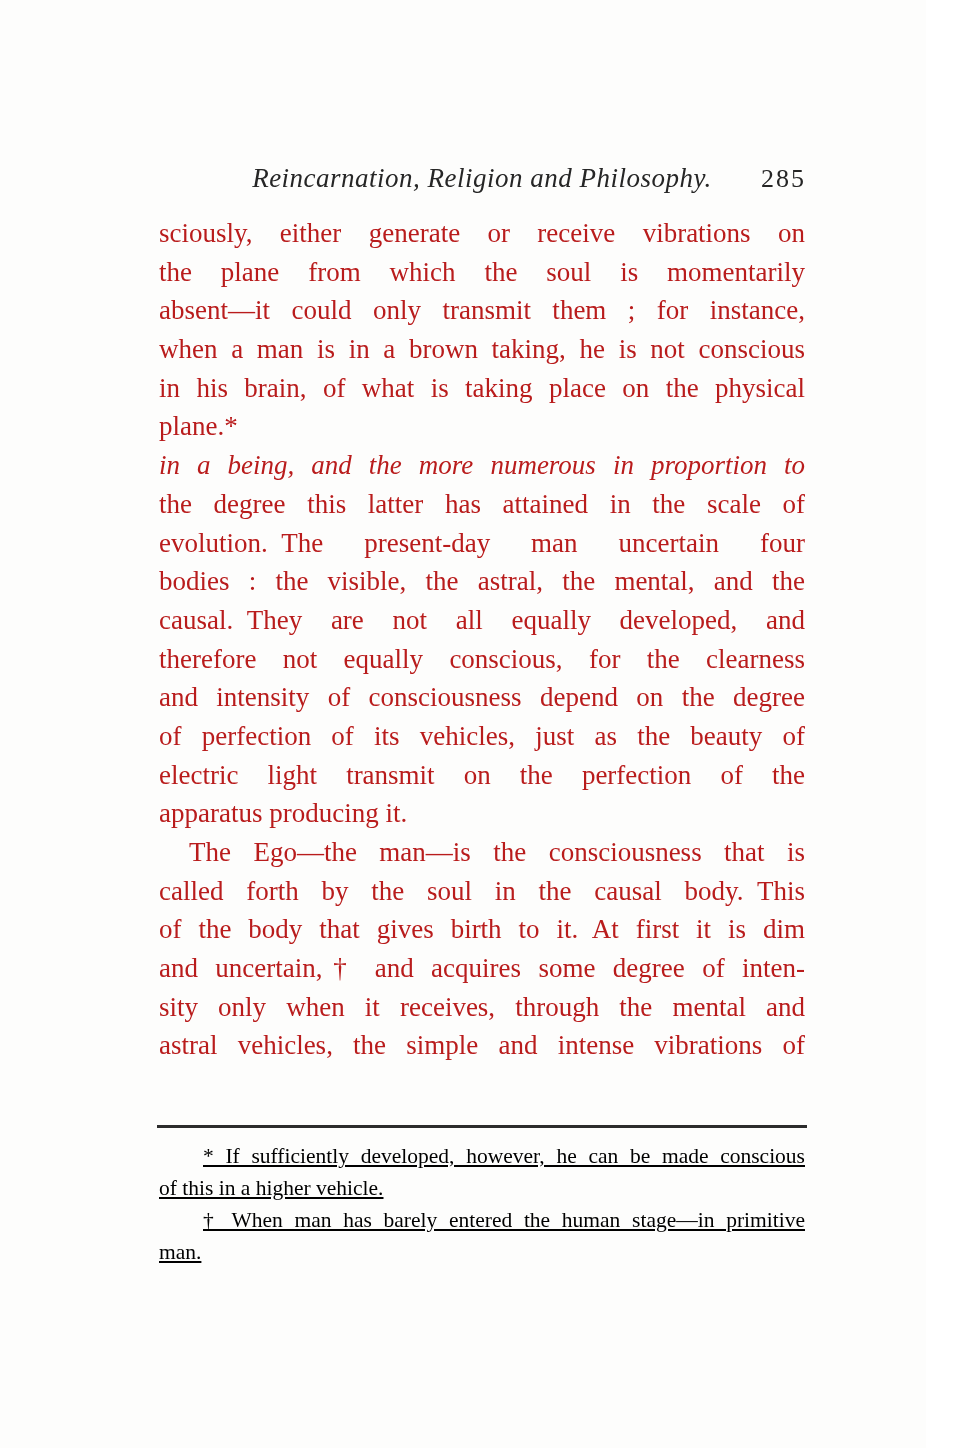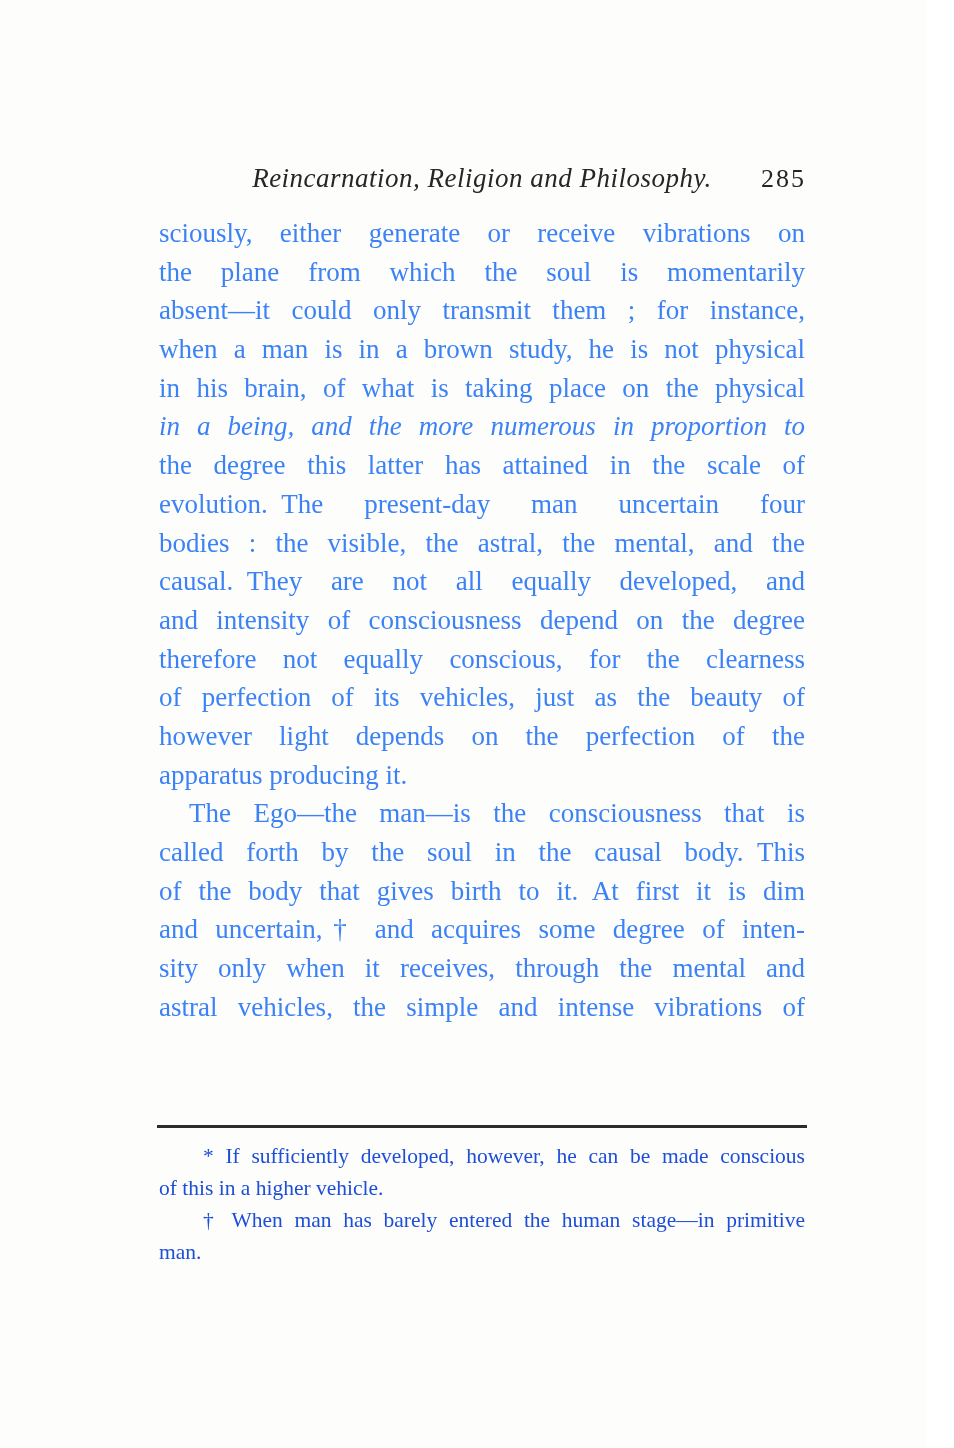--- a/index.html
+++ b/index.html
@@ -53,21 +53,21 @@
     width: 646px;
   }
   .paragraph { margin: 0; padding: 0; }
   .line {
     font-size: 27px;
     line-height: 38.7px;
     height: 38.7px;
     white-space: nowrap;
     text-align: justify;
     text-align-last: justify;
-    color: #3b82f6;
+    color: #b91c1c;
   }
   .line.last {
     text-align: left;
     text-align-last: left;
   }
   .line.indent { text-indent: 30px; }
   .line.italic { font-style: italic; }
   
   .footnote-rule {
     position: absolute;
@@ -83,21 +83,22 @@
     top: 1140px;
     width: 646px;
   }
   .fn-line {
     font-size: 21.5px;
     line-height: 32px;
     height: 32px;
     white-space: nowrap;
     text-align: justify;
     text-align-last: justify;
-    color: #1d4ed8;
+    color: #000000;
+    text-decoration: underline;
   }
   .fn-line.last {
     text-align: center;
     text-align-last: left;
   }
   .fn-line.indent { text-indent: 44px; }
 </style>
 </head>
 <body>
 
@@ -106,33 +107,34 @@
   <div class="header">
     <span class="header-title">Reincarnation, Religion and Philosophy.</span>
     <span class="page-number">285</span>
   </div>
 
   <div class="body-text" id="body-text">
       <div class="paragraph">
         <div class="line">sciously, either generate or receive vibrations on</div>
         <div class="line">the plane from which the soul is momentarily</div>
         <div class="line">absent—it could only transmit them ; for instance,</div>
-        <div class="line">when a man is in a brown study, he is not physical</div>
+        <div class="line">when a man is in a brown taking, he is not conscious</div>
         <div class="line">in his brain, of what is taking place on the physical</div>
+        <div class="line last">plane.*</div>
       </div>
       <div class="paragraph">
         <div class="line italic">in a being, and the more numerous in proportion to</div>
         <div class="line">the degree this latter has attained in the scale of</div>
         <div class="line">evolution. The present-day man uncertain four</div>
         <div class="line">bodies : the visible, the astral, the mental, and the</div>
         <div class="line">causal. They are not all equally developed, and</div>
+        <div class="line">therefore not equally conscious, for the clearness</div>
         <div class="line">and intensity of consciousness depend on the degree</div>
-        <div class="line">therefore not equally conscious, for the clearness</div>
         <div class="line">of perfection of its vehicles, just as the beauty of</div>
-        <div class="line">however light depends on the perfection of the</div>
+        <div class="line">electric light transmit on the perfection of the</div>
         <div class="line last">apparatus producing it.</div>
       </div>
       <div class="paragraph">
         <div class="line indent">The Ego—the man—is the consciousness that is</div>
         <div class="line">called forth by the soul in the causal body. This</div>
         <div class="line">of the body that gives birth to it. At first it is dim</div>
         <div class="line">and uncertain,† and acquires some degree of inten-</div>
         <div class="line">sity only when it receives, through the mental and</div>
         <div class="line">astral vehicles, the simple and intense vibrations of</div>
       </div>

